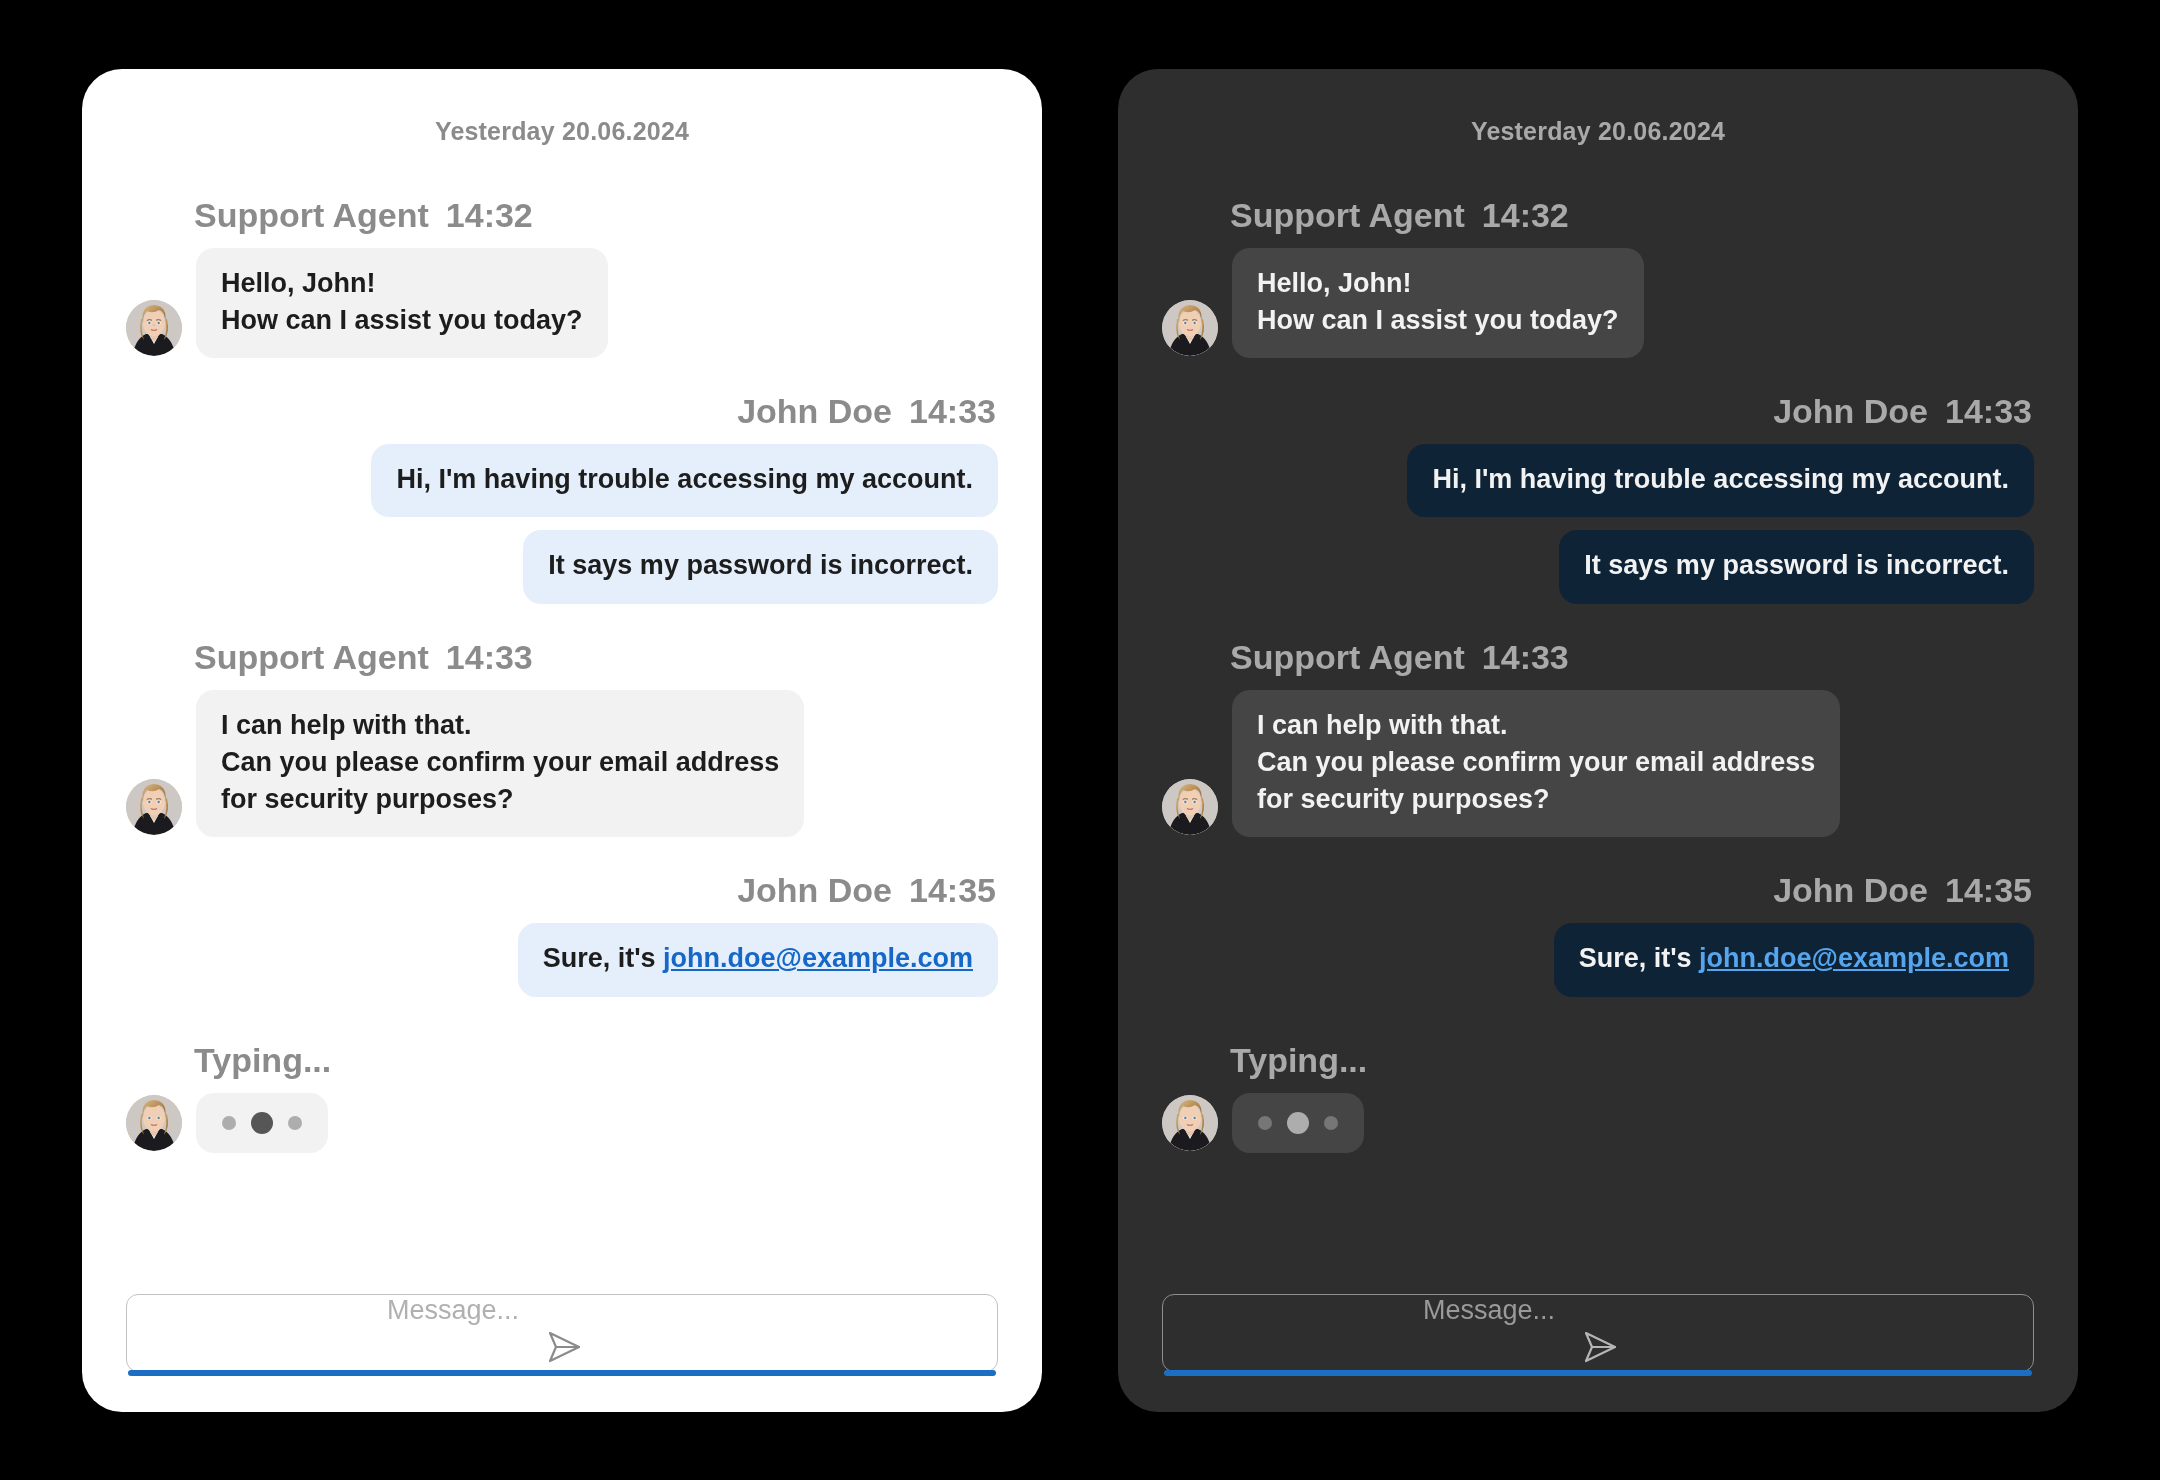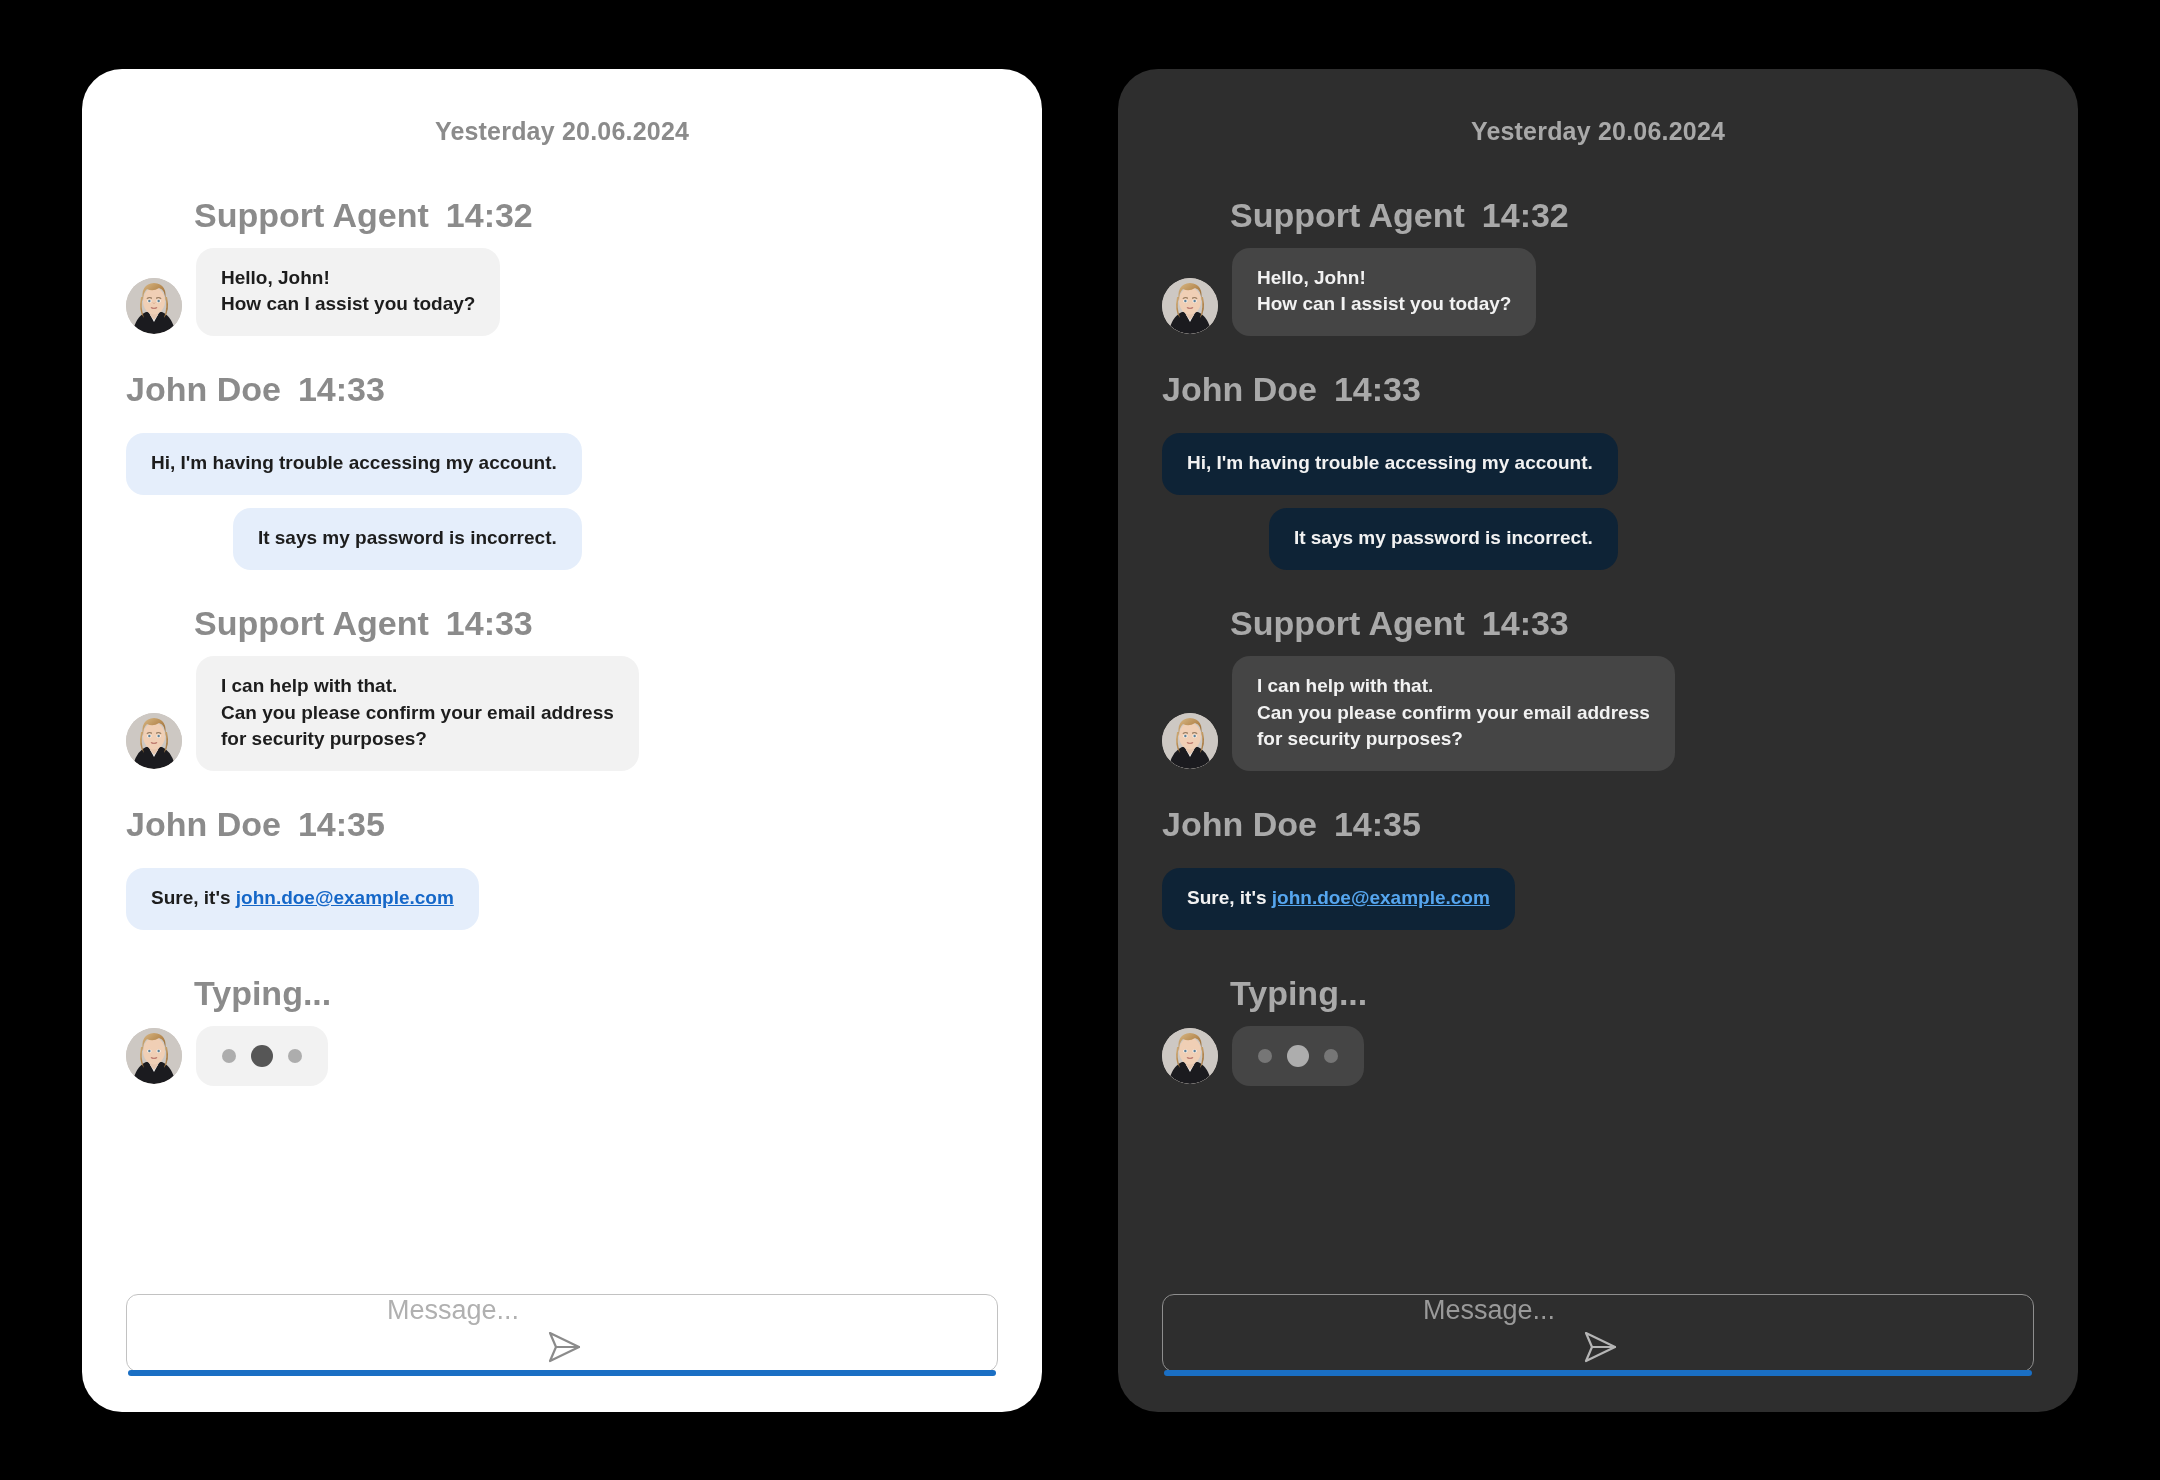--- a/index.html
+++ b/index.html
@@ -45,21 +45,21 @@
     text-align: center;
     font-size: 25px;
     letter-spacing: .2px;
     margin: 12px 0 50px 0;
   }
   .light .date-divider { color: #8b8b8b; }
   .dark  .date-divider { color: #a9a9a9; }
 
   
   .group { display: flex; flex-direction: column; margin-bottom: 34px; }
-  .group.out { align-items: flex-start; gap: 11px; }
+  .group.out { align-items: flex-end; }
 
   .meta {
     font-size: 34px;
     margin-bottom: 13px;
     display: flex;
     gap: 17px;
     align-items: baseline;
   }
   .group.in  .meta { padding-left: 68px; }
   .group.out .meta { padding-right: 2px; }
@@ -68,21 +68,21 @@
 
   .row { display: flex; align-items: flex-end; gap: 14px; }
   .group.out .row { justify-content: flex-end; }
 
   .bubbles { display: flex; flex-direction: column; gap: 13px; }
   .group.out .bubbles { align-items: flex-end; }
 
   .bubble {
     border-radius: 18px;
     padding: 17px 25px 19px 25px;
-    font-size: 19px;
+    font-size: 27px;
     line-height: 1.38;
     max-width: 660px;
     white-space: pre-line;
   }
   .light .bubble.in  { background: #f2f2f2; color: #1d1d1d; }
   .dark  .bubble.in  { background: #454545; color: #f2f2f2; }
   .light .bubble.out { background: #e5eefb; color: #1d1d1d; }
   .dark  .bubble.out { background: #0e2336; color: #f2f2f2; }
 
   .bubble a { text-decoration: underline; }

